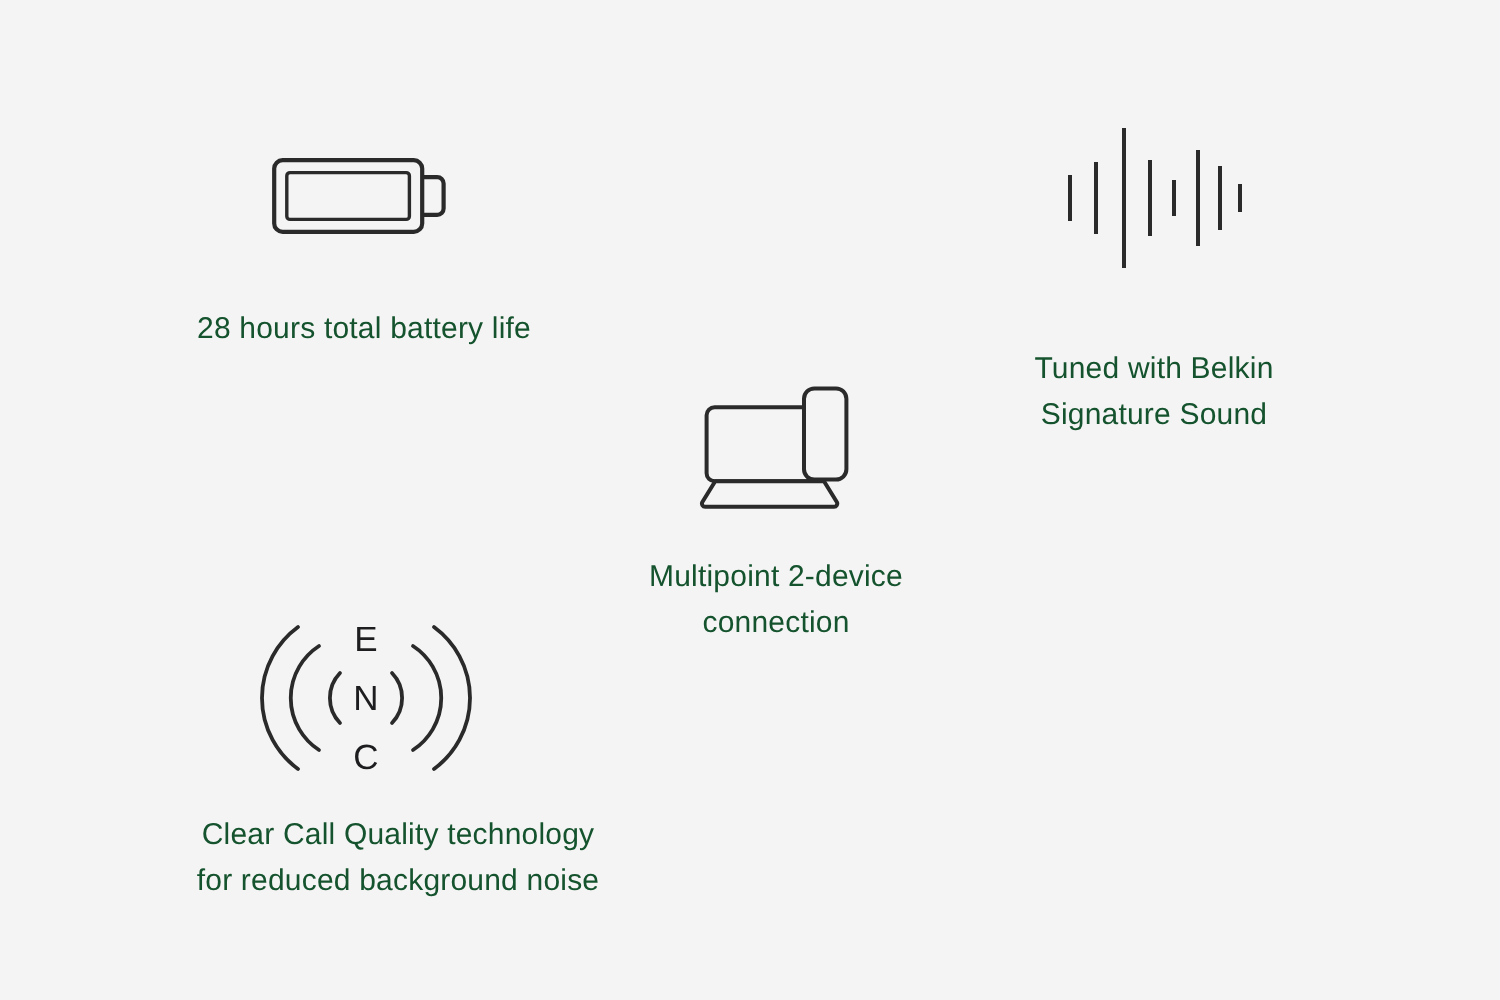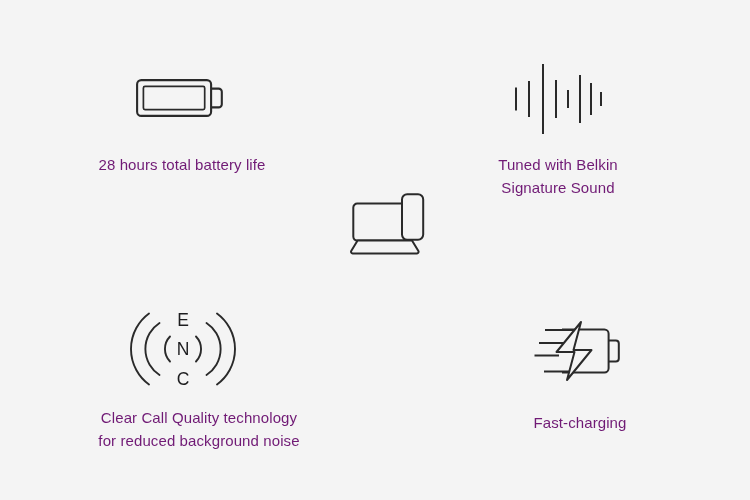--- a/index.html
+++ b/index.html
@@ -29,33 +29,33 @@
     align-items: center;
   }
   .feature .icon-wrap {
     display: flex;
     align-items: center;
     justify-content: center;
   }
   .feature .caption {
     margin-top: 0;
     text-align: center;
-    color: #701a75;
+    color: #14532d;
     font-size: 15px;
     line-height: 22.5px;
     letter-spacing: 0.1px;
     white-space: pre-line;
   }
 
   
   #feat-battery      { left: 57px;  top: 66px;  width: 250px; }
   #feat-battery .icon-wrap   { height: 64px; }
   #feat-battery .caption     { margin-top: 24px; }
 
-  #feat-sound        { left: 443px; top: 58px;  width: 230px; }
+  #feat-sound        { left: 462px; top: 58px;  width: 230px; gap: 20px; }
   #feat-sound .icon-wrap     { height: 82px; }
   #feat-sound .caption       { margin-top: 14px; }
 
   #feat-multipoint   { left: 288px; top: 188px; width: 200px; }
   #feat-multipoint .icon-wrap { height: 72px; }
   #feat-multipoint .caption   { margin-top: 18px; }
 
   #feat-enc          { left: 48px;  top: 306px; width: 270px; }
   #feat-enc .icon-wrap       { height: 86px; }
   #feat-enc .caption         { margin-top: 15px; margin-left: 32px; }
@@ -105,20 +105,22 @@
     <div class="icon-wrap">
       <svg width="80" height="62" viewBox="0 0 80 62" fill="none">
 
         <path d="M5.3 14.6 a4 4 0 0 1 4 -4 H56.3 V47.6 H9.3 a4 4 0 0 1 -4 -4 Z" stroke="#2a2a2a" stroke-width="2" fill="#f4f4f4" stroke-linejoin="round"></path>
 
         <path d="M9.6 47.6 L3.2 58.0 a1.6 1.6 0 0 0 1.4 2.4 H69.0 a1.6 1.6 0 0 0 1.4 -2.4 L64.0 47.6 Z" stroke="#2a2a2a" stroke-width="2" fill="#f4f4f4" stroke-linejoin="round"></path>
 
         <rect x="54.0" y="1.2" width="21.2" height="45.6" rx="5.2" stroke="#2a2a2a" stroke-width="2" fill="#f4f4f4"></rect>
       </svg>
     </div>
+    <div class="caption">Multipoint 2-device
+connection</div>
   </div>
 
   <div class="feature" id="feat-enc">
     <div class="icon-wrap">
       <svg width="98" height="80" viewBox="0 0 98 80" fill="none">
         <g stroke="#2a2a2a" stroke-width="1.9" fill="none" stroke-linecap="round">
 
           <path d="M15.0 4.5 A44 44 0 0 0 15.0 75.5"></path>
           <path d="M25.5 14.0 A31 31 0 0 0 25.5 66.0"></path>
           <path d="M36.0 27.5 A18 18 0 0 0 36.0 52.5"></path>
@@ -129,33 +131,14 @@
         </g>
         <text x="49" y="16.5" text-anchor="middle" font-family="Liberation Sans, sans-serif" font-size="17.5" fill="#1d1d1f">E</text>
         <text x="49" y="46.0" text-anchor="middle" font-family="Liberation Sans, sans-serif" font-size="17.5" fill="#1d1d1f">N</text>
         <text x="49" y="75.5" text-anchor="middle" font-family="Liberation Sans, sans-serif" font-size="17.5" fill="#1d1d1f">C</text>
       </svg>
     </div>
     <div class="caption">Clear Call Quality technology
 for reduced background noise</div>
   </div>
 
-  <div class="feature" id="feat-fastcharge">
-    <div class="icon-wrap">
-      <svg width="92" height="60" viewBox="0 0 92 60" fill="none">
-
-        <path d="M28.0 8.5 H70.4 a4.2 4.2 0 0 1 4.2 4.2 V47.3 a4.2 4.2 0 0 1 -4.2 4.2 H28.0" stroke="#2a2a2a" stroke-width="2" fill="none" stroke-linejoin="round"></path>
-        <path d="M74.6 19.5 H81.8 a3.0 3.0 0 0 1 3.0 3.0 V37.5 a3.0 3.0 0 0 1 -3.0 3.0 H74.6" stroke="#2a2a2a" stroke-width="2" fill="none" stroke-linejoin="round"></path>
-
-        <g stroke="#2a2a2a" stroke-width="2" stroke-linecap="butt">
-          <line x1="11.0" y1="9.0" x2="41.0" y2="9.0"></line>
-          <line x1="5.0" y1="22.0" x2="31.0" y2="22.0"></line>
-          <line x1="0.5" y1="34.5" x2="25.0" y2="34.5"></line>
-          <line x1="10.0" y1="50.5" x2="40.0" y2="50.5"></line>
-        </g>
-
-        <path d="M47.0 1.0 L22.5 31.0 L40.5 31.0 L33.0 59.0 L57.5 29.0 L39.5 29.0 Z" stroke="#2a2a2a" stroke-width="2" fill="#f4f4f4" stroke-linejoin="round"></path>
-      </svg>
-    </div>
-    <div class="caption">Fast-charging</div>
-  </div>
 
 </div>
 
 </body></html>

